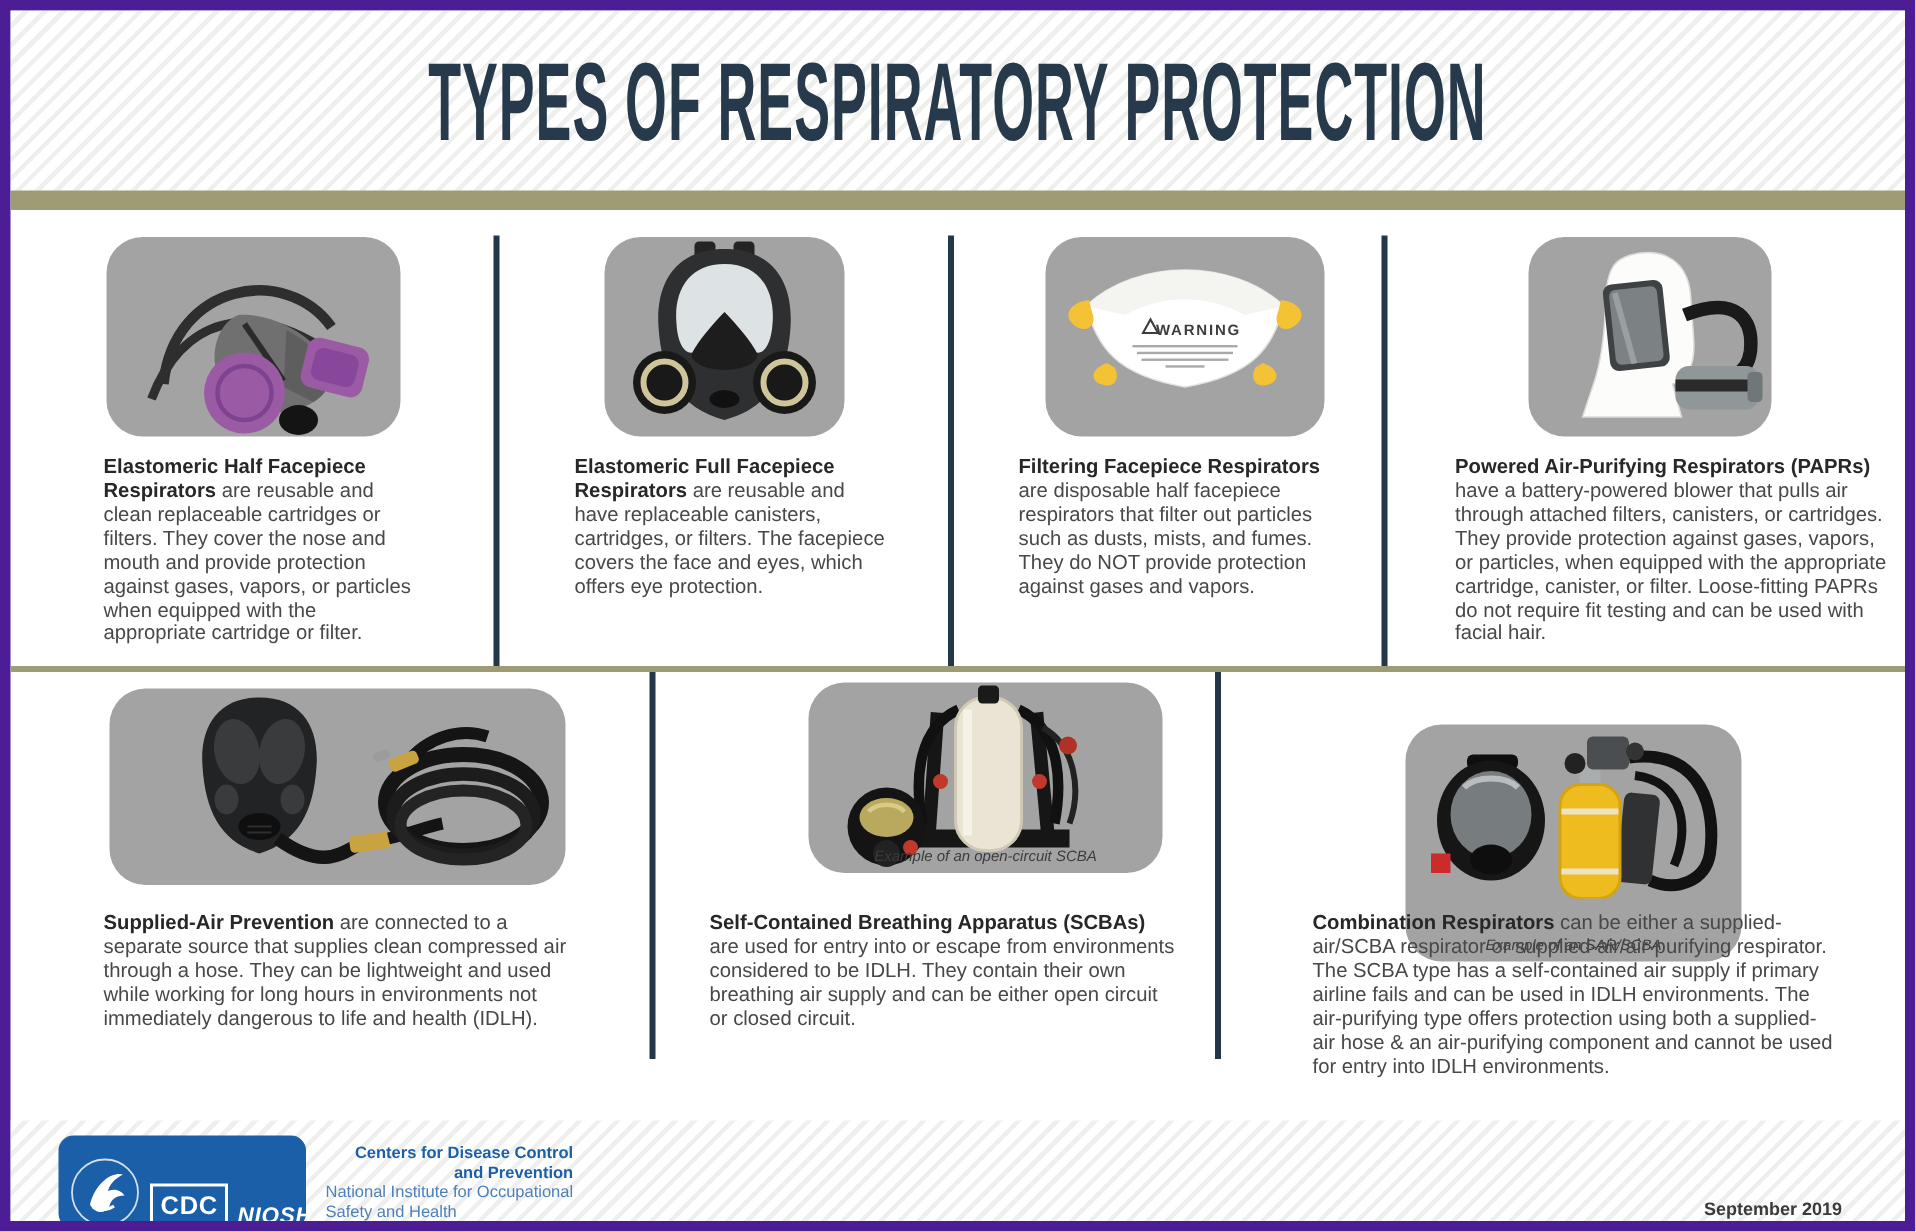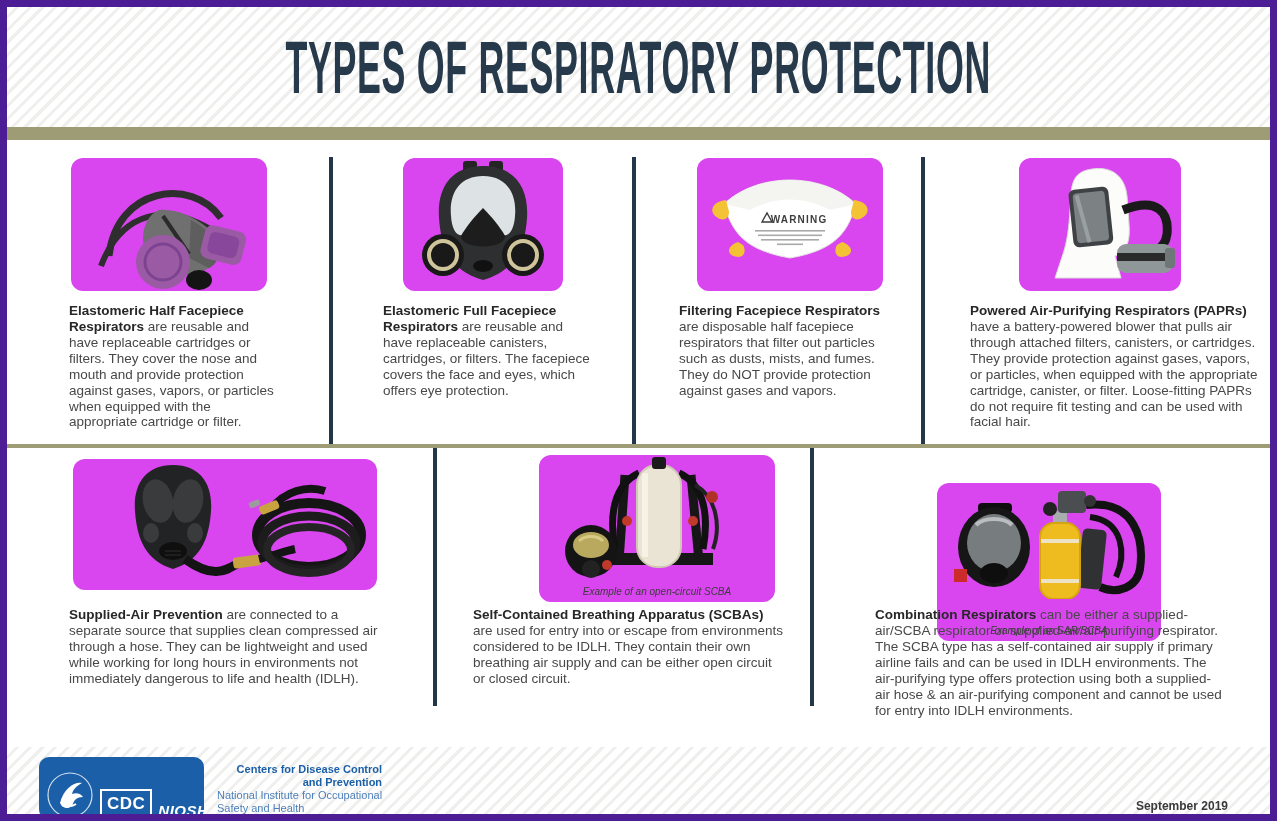--- a/index.html
+++ b/index.html
@@ -13,21 +13,21 @@
   }
   .header-band{position:absolute;left:0;top:0;width:100%;height:120px;display:flex;align-items:center;justify-content:center;}
   .poster-title{
     font-weight:700;font-size:56px;color:#273a4b;letter-spacing:1px;white-space:nowrap;
     transform:scale(0.64,1.32);transform-origin:center;
   }
   .olive-bar{position:absolute;left:0;width:100%;background:#9d9c74;}
   .bar1{top:120px;height:13px;}
   .bar2{top:437px;height:4px;}
   .vdiv{position:absolute;width:4px;background:#24374a;}
-  .imgbox{position:absolute;background:#d946ef;border-radius:12px;overflow:hidden;}
+  .imgbox{position:absolute;background:#a3a3a3;border-radius:24px;overflow:hidden;}
   .imgbox svg{display:block;margin:0 auto;}
   .caption{
     position:absolute;left:0;right:0;bottom:5px;text-align:center;
     font-style:italic;font-size:10px;color:#3c3c3c;
   }
   .panel-text{position:absolute;font-size:13.5px;line-height:1.18;color:#484848;}
   .panel-text .hd{font-weight:700;color:#272727;}
   .footer-band{position:absolute;left:0;top:740px;width:100%;height:81px;}
   .agency-badge{
     position:absolute;left:32px;top:750px;width:165px;height:62px;border-radius:10px;
@@ -116,21 +116,21 @@
         <path d="M60,36 L68,84" stroke="#9aa0a2" stroke-width="4"></path>
       </g>
       <path d="M104,52 C140,38 150,56 148,76 C146,92 132,98 116,92" stroke="#1a1a1a" stroke-width="9" fill="none"></path>
       <rect x="98" y="86" width="56" height="29" rx="9" fill="#8f9798"></rect>
       <rect x="98" y="95" width="56" height="8" fill="#2a2a2a"></rect>
       <rect x="146" y="90" width="10" height="20" rx="3" fill="#6f7778"></rect>
     </svg>
   </div>
 
   <div class="panel-text" style="left:62px;top:296px;width:205px;">
-    <span class="hd">Elastomeric Half Facepiece Respirators</span><span> are reusable and have replaceable cartridges or filters. They cover the nose and mouth and provide protection against gases, vapors, or particles when equipped with the appropriate cartridge or filter.</span>
+    <span class="hd">Elastomeric Half Facepiece Respirators</span><span> are reusable and clean replaceable cartridges or filters. They cover the nose and mouth and provide protection against gases, vapors, or particles when equipped with the appropriate cartridge or filter.</span>
   </div>
   <div class="panel-text" style="left:376px;top:296px;width:210px;">
     <span class="hd">Elastomeric Full Facepiece Respirators</span><span> are reusable and have replaceable canisters, cartridges, or filters. The facepiece covers the face and eyes, which offers eye protection.</span>
   </div>
   <div class="panel-text" style="left:672px;top:296px;width:215px;">
     <span class="hd">Filtering Facepiece Respirators</span><span> are disposable half facepiece respirators that filter out particles such as dusts, mists, and fumes. They do NOT provide protection against gases and vapors.</span>
   </div>
   <div class="panel-text" style="left:963px;top:296px;width:292px;">
     <span class="hd">Powered Air-Purifying Respirators (PAPRs)</span><span> have a battery-powered blower that pulls air through attached filters, canisters, or cartridges. They provide protection against gases, vapors, or particles, when equipped with the appropriate cartridge, canister, or filter. Loose-fitting PAPRs do not require fit testing and can be used with facial hair.</span>
   </div>
@@ -154,21 +154,21 @@
       <path d="M186,100 C202,96 212,92 222,90" stroke="#141414" stroke-width="8" fill="none"></path>
       <ellipse cx="236" cy="76" rx="52" ry="32" stroke="#151515" stroke-width="10" fill="none"></ellipse>
       <ellipse cx="236" cy="84" rx="47" ry="27" stroke="#1c1c1c" stroke-width="9" fill="none"></ellipse>
       <ellipse cx="236" cy="91" rx="42" ry="23" stroke="#242424" stroke-width="8" fill="none"></ellipse>
       <path d="M198,50 C212,32 234,26 252,32" stroke="#141414" stroke-width="8" fill="none"></path>
       <rect x="186" y="44" width="20" height="9" rx="3" fill="#c9a33f" transform="rotate(-22 196 48)"></rect>
       <rect x="176" y="42" width="11" height="6" rx="2" fill="#9c9c9c" transform="rotate(-22 181 45)"></rect>
     </svg>
   </div>
 
-  <div class="imgbox" style="left:532px;top:448px;width:236px;height:147px;">
+  <div class="imgbox" style="left:532px;top:448px;width:236px;height:127px;">
     <svg width="236" height="128" viewBox="0 0 236 128">
       <path d="M86,20 L80,106" stroke="#161616" stroke-width="9" fill="none"></path>
       <path d="M152,20 L160,106" stroke="#161616" stroke-width="9" fill="none"></path>
       <path d="M68,104 L174,104" stroke="#161616" stroke-width="12" fill="none"></path>
       <path d="M100,18 C74,30 70,62 76,94" stroke="#111111" stroke-width="7" fill="none"></path>
       <path d="M140,18 C166,30 170,62 164,94" stroke="#111111" stroke-width="7" fill="none"></path>
       <rect x="98" y="10" width="44" height="102" rx="20" fill="#eae4d4" stroke="#cfc8b4" stroke-width="2"></rect>
       <path d="M106,18 L106,102" stroke="#f6f2e6" stroke-width="6"></path>
       <rect x="113" y="2" width="14" height="12" rx="3" fill="#1a1a1a"></rect>
       <path d="M156,30 C178,42 182,72 174,94" stroke="#222222" stroke-width="4" fill="none"></path>

